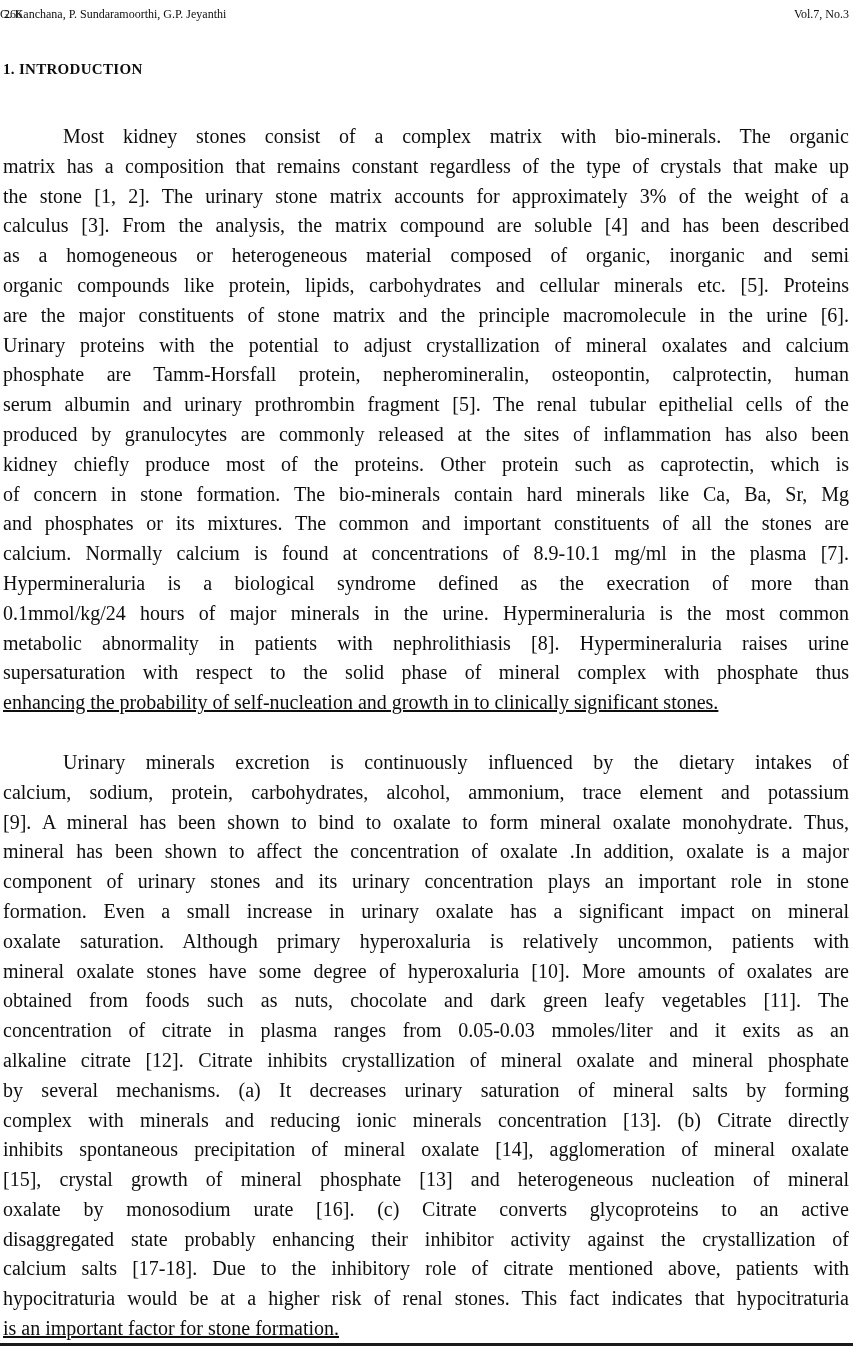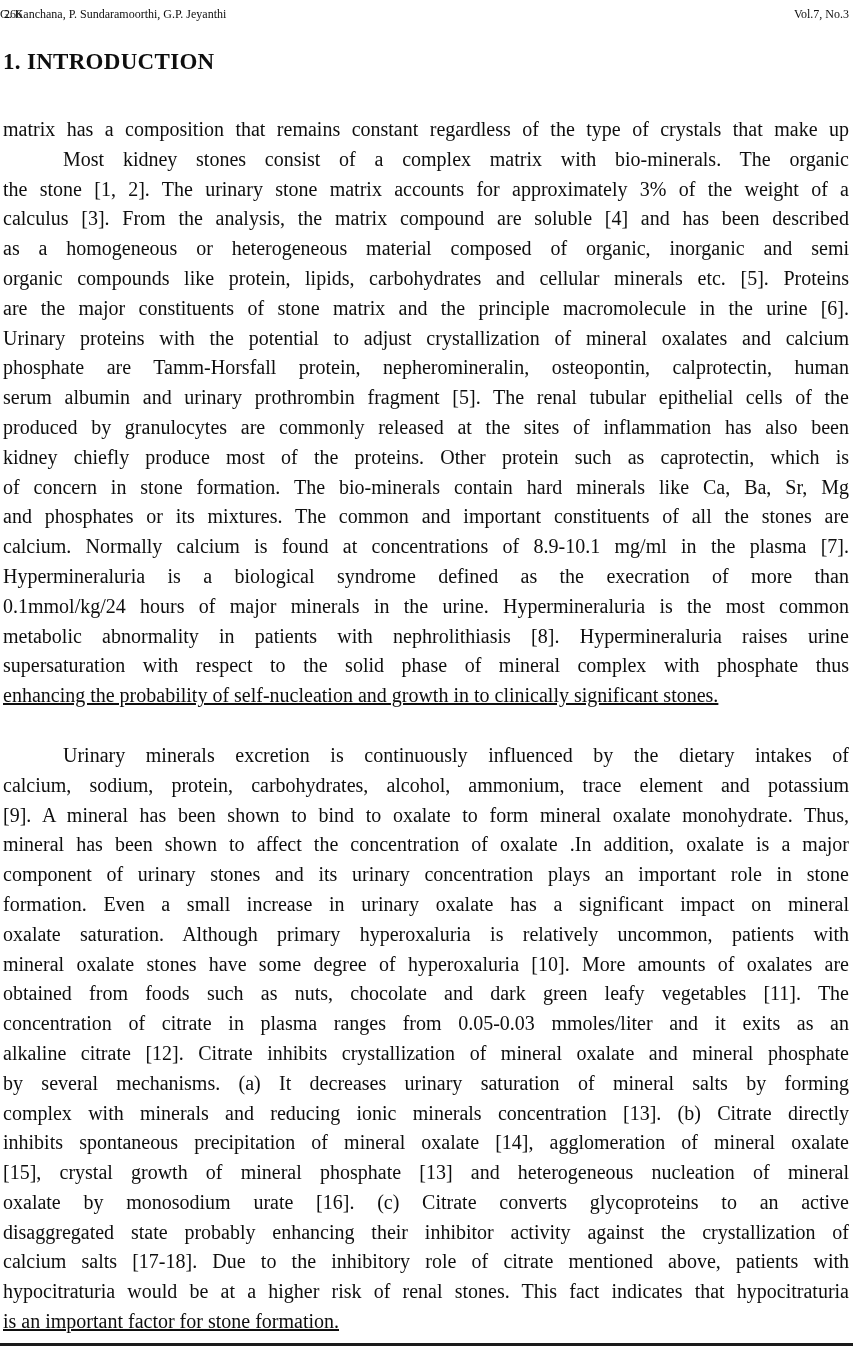--- a/index.html
+++ b/index.html
@@ -16,22 +16,22 @@
     position: relative;
     height: 24px;
     padding-top: 3px;
     font-size: 12px;
     line-height: 22px;
   }
   .page-header .page-number { position: absolute; left: 4px; top: 3px; }
   .page-header .authors { display: block; text-align: left; }
   .page-header .volume { position: absolute; right: 4px; top: 3px; }
   .section-heading {
-    margin: 21px 0 0 3px;
-    font-size: 23px;
+    margin: 28px 0 0 3px;
+    font-size: 15px;
     font-weight: bold;
     line-height: 28px;
     letter-spacing: 0.3px;
   }
   .article-body {
     margin: 39px 4px 0 3px;
     font-size: 20px;
   }
   .paragraph { margin: 0; }
   .paragraph + .paragraph { margin-top: 30px; }
@@ -60,22 +60,22 @@
 <div class="page-header">
   <span class="page-number">266</span>
   <span class="authors">G. Kanchana, P. Sundaramoorthi, G.P. Jeyanthi</span>
   <span class="volume">Vol.7, No.3</span>
 </div>
 
 <h2 class="section-heading">1. INTRODUCTION</h2>
 
 <div class="article-body">
   <div class="paragraph">
+      <div class="line indent">Most kidney stones consist of a complex matrix with bio-minerals. The organic</div>
       <div class="line">matrix has a composition that remains constant regardless of the type of crystals that make up</div>
-      <div class="line indent">Most kidney stones consist of a complex matrix with bio-minerals. The organic</div>
       <div class="line">the stone [1, 2]. The urinary stone matrix accounts for approximately 3% of the weight of a</div>
       <div class="line">calculus [3].  From the analysis, the matrix compound are soluble [4] and has been described</div>
       <div class="line">as a homogeneous or heterogeneous material composed of organic, inorganic and semi</div>
       <div class="line">organic compounds like protein, lipids, carbohydrates and cellular minerals etc. [5]. Proteins</div>
       <div class="line">are the major constituents of stone matrix and the principle macromolecule in the urine [6].</div>
       <div class="line">Urinary proteins with the potential to adjust crystallization of mineral oxalates and calcium</div>
       <div class="line">phosphate are Tamm-Horsfall protein, nepheromineralin, osteopontin, calprotectin, human</div>
       <div class="line">serum albumin and urinary prothrombin fragment [5]. The renal tubular epithelial cells of the</div>
       <div class="line">produced by granulocytes are commonly released at the sites of inflammation has also been</div>
       <div class="line">kidney chiefly produce most of the proteins. Other protein such as caprotectin, which is</div>

